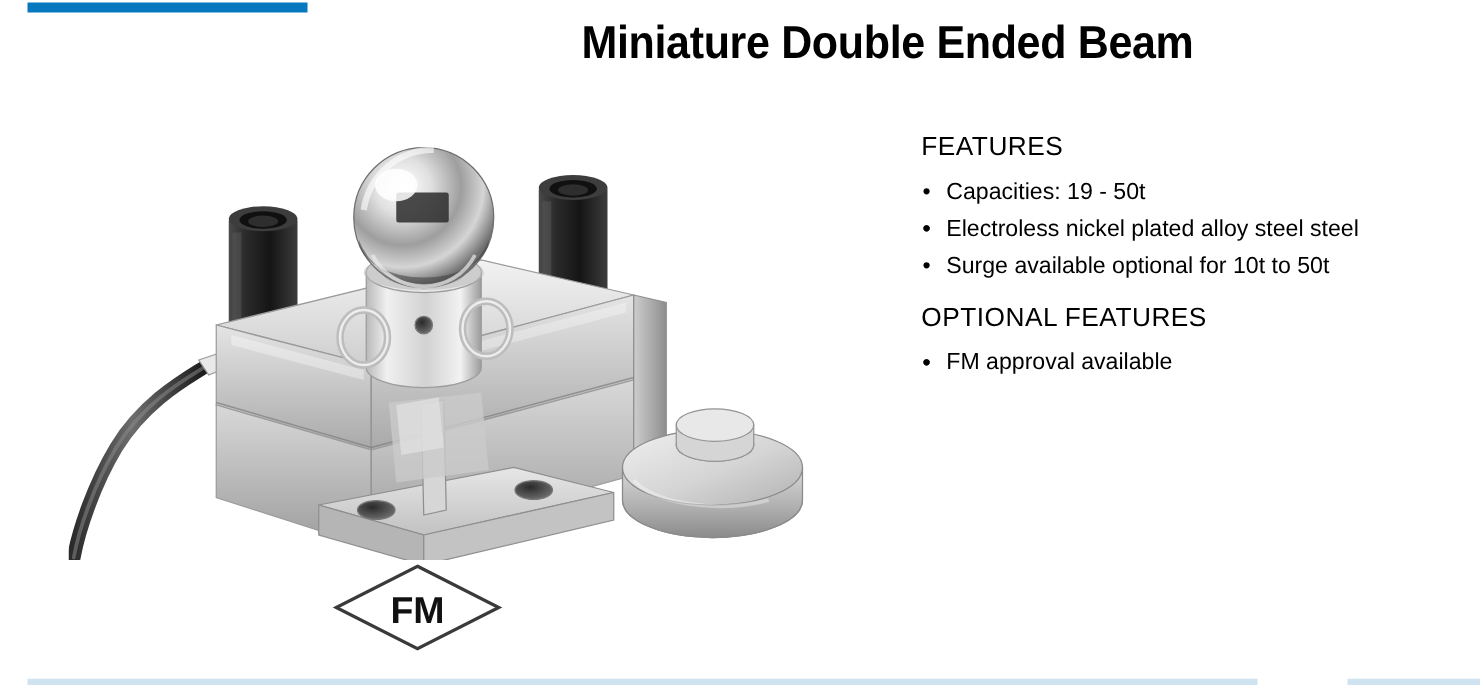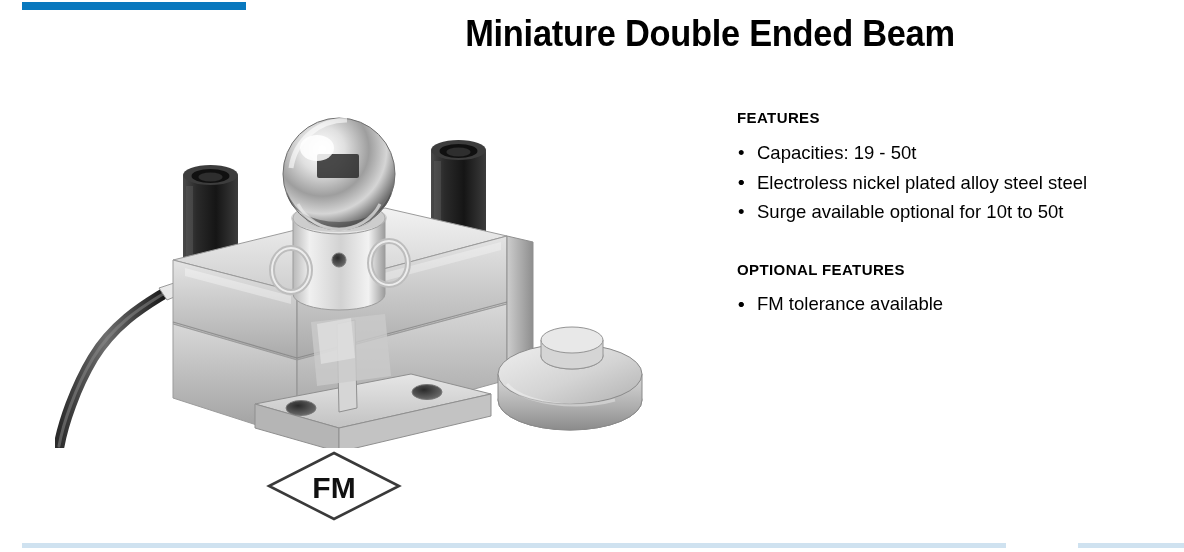--- a/index.html
+++ b/index.html
@@ -66,22 +66,22 @@
 
   
   #spec-column {
     position: absolute;
     left: 737px;
     top: 107px;
     width: 430px;
   }
   .spec-heading {
     font-family: "Liberation Sans", sans-serif;
-    font-weight: bold;
-    font-size: 15px;
+    font-weight: normal;
+    font-size: 21px;
     line-height: 22px;
     letter-spacing: 0.4px;
     margin: 0 0 9px 0;
     white-space: nowrap;
   }
   .spec-list {
     list-style: none;
     margin: 0;
     padding: 0;
   }
@@ -93,21 +93,21 @@
     line-height: 29.5px;
     white-space: nowrap;
   }
   .spec-list li .bullet {
     position: absolute;
     left: 1px;
     top: 0;
     font-size: 18.5px;
     line-height: 29.5px;
   }
-  #optional-features-block { margin-top: 32px; }
+  #optional-features-block { margin-top: 17px; }
   #optional-features-block .spec-list li { line-height: 28px; }
 
   
   .bottom-rule {
     position: absolute;
     height: 5px;
     top: 543px;
   }
   #bottom-rule-main { left: 22px; width: 984px; }
   #bottom-rule-tail { left: 1078px; width: 106px; }
@@ -305,21 +305,21 @@
   </div>
 
   <div id="optional-features-block">
     <div class="spec-heading">OPTIONAL FEATURES</div>
     <ul class="spec-list">
       <li>
         <span class="bullet">•</span>
       </li>
       <li>
         <span class="bullet">•</span>
-        <span>FM tolerance available</span>
+        <span>FM approval available</span>
       </li>
     </ul>
   </div>
 
 </div>
 
 <div class="bottom-rule" id="bottom-rule-main" style="background: rgb(207, 226, 240);"></div>
 <div class="bottom-rule" id="bottom-rule-tail" style="background: rgb(207, 226, 240);"></div>
 
 </body></html>

